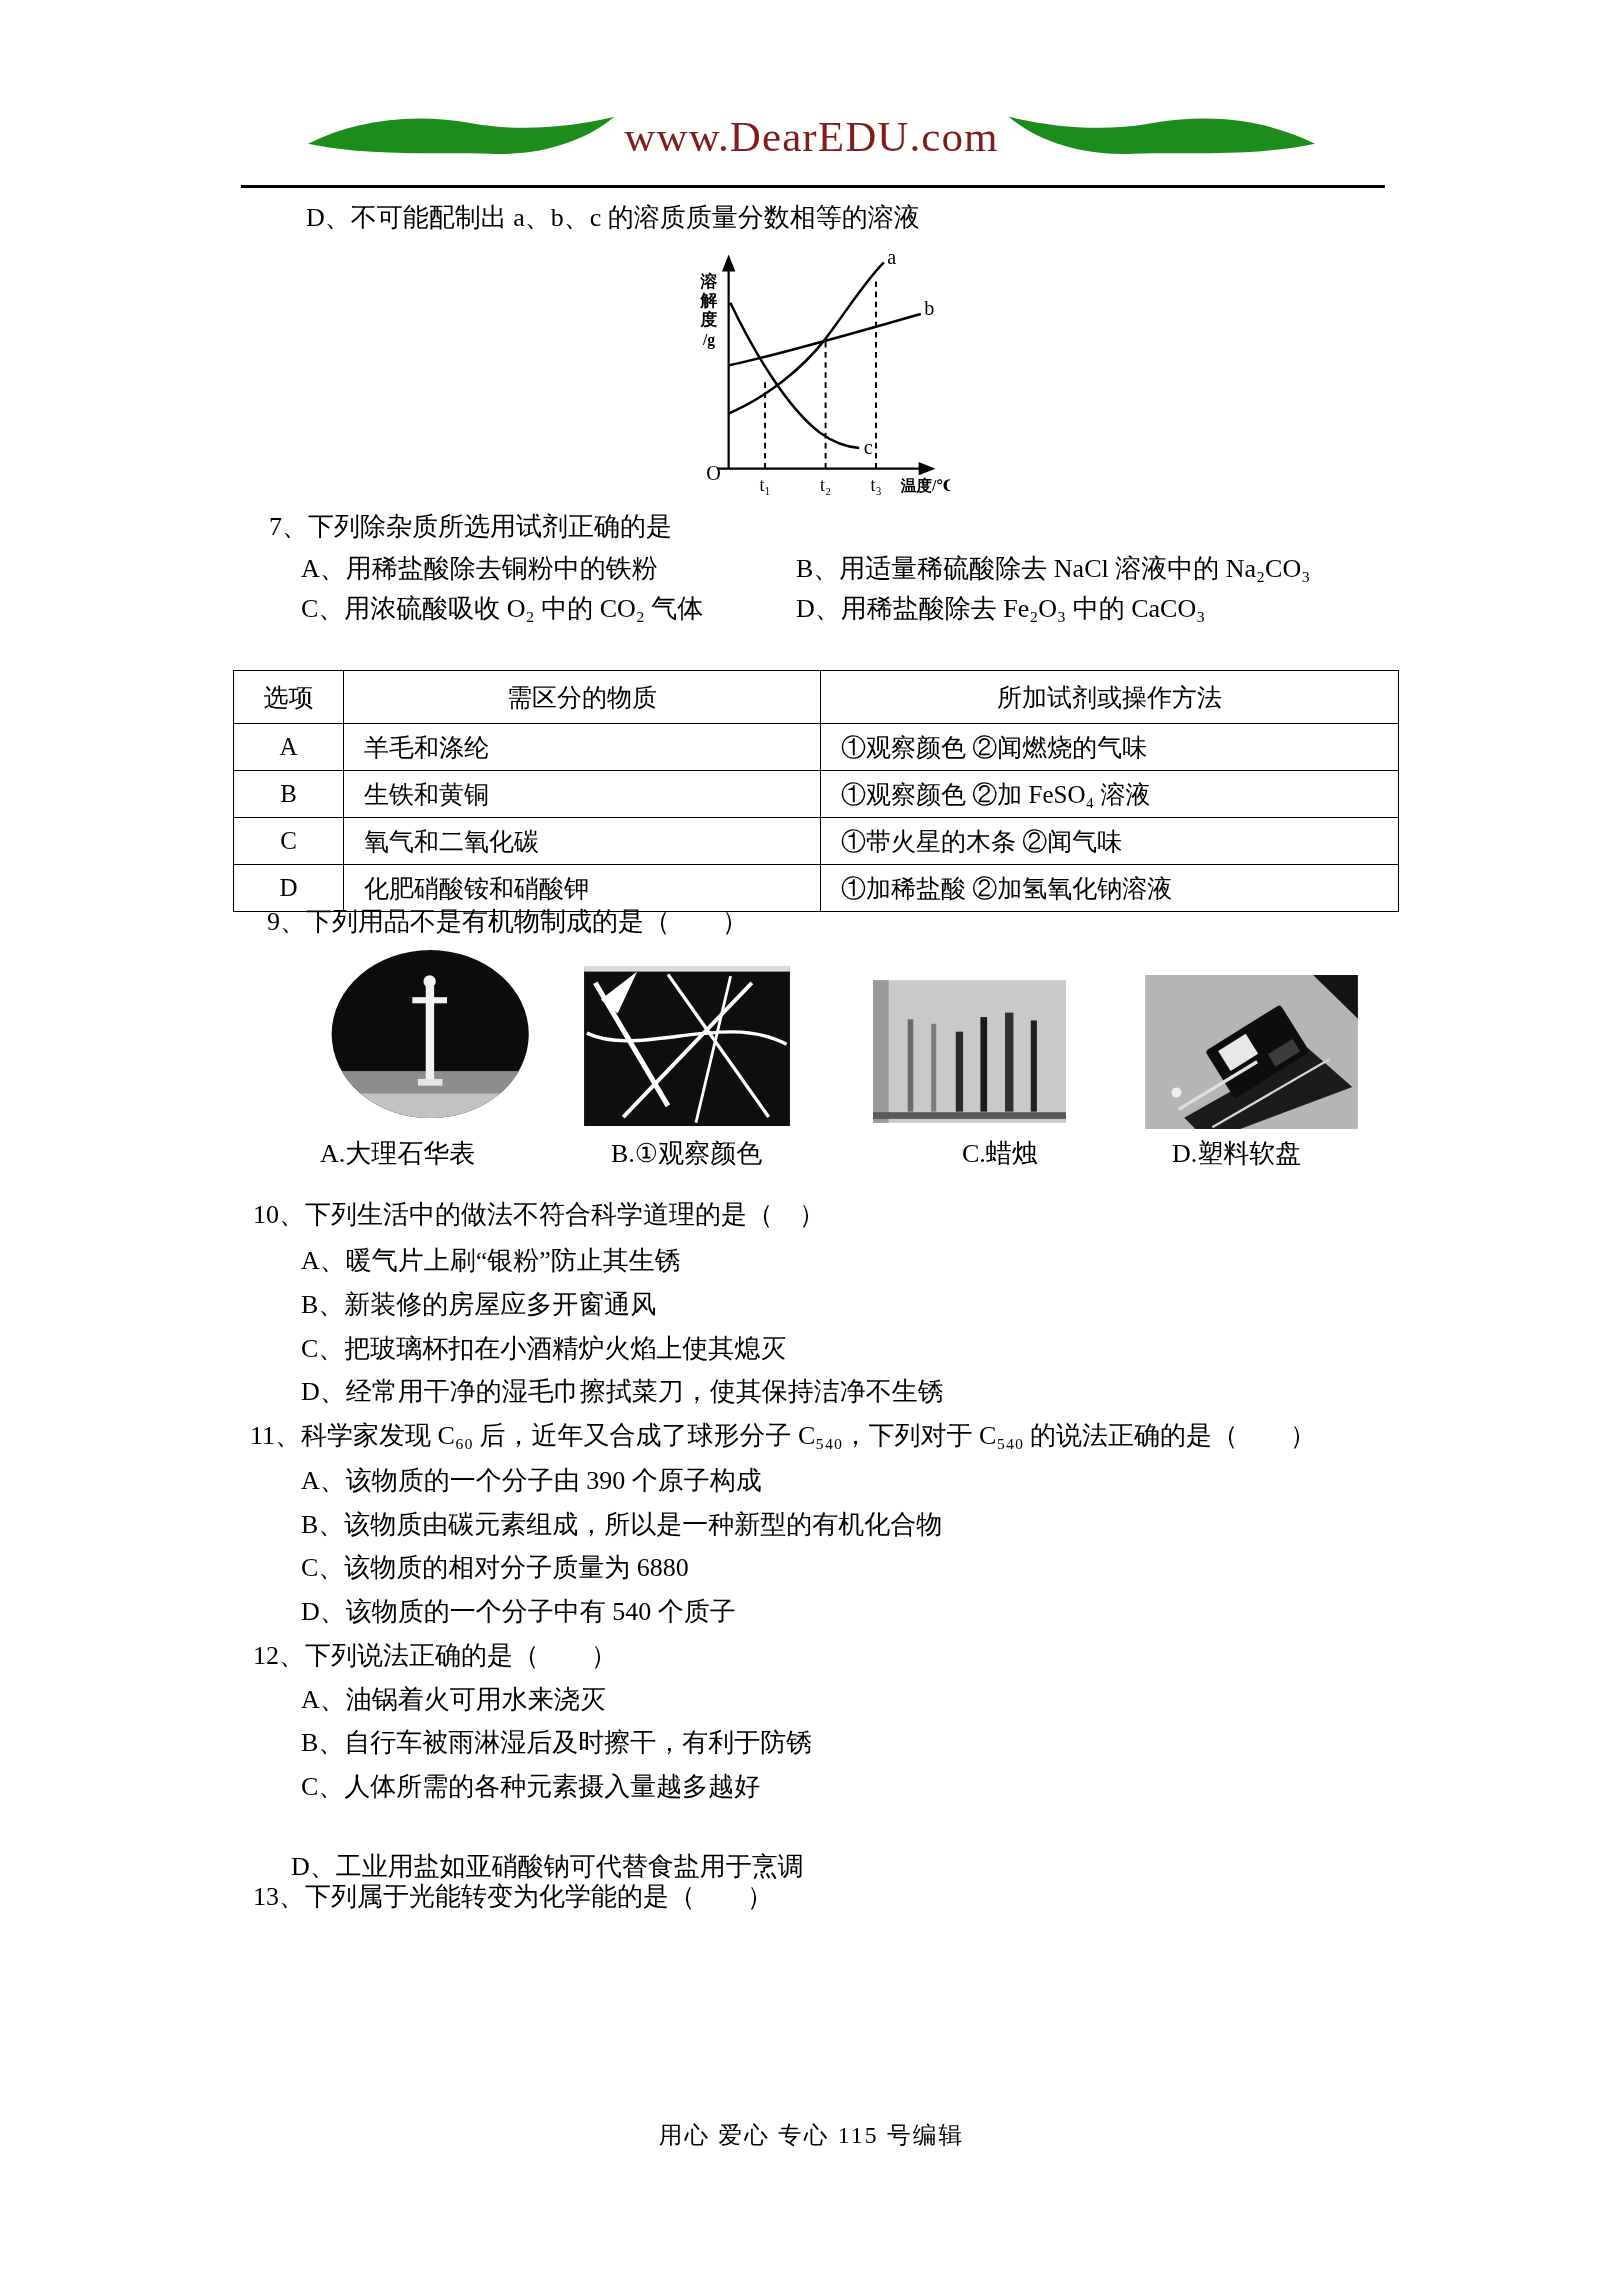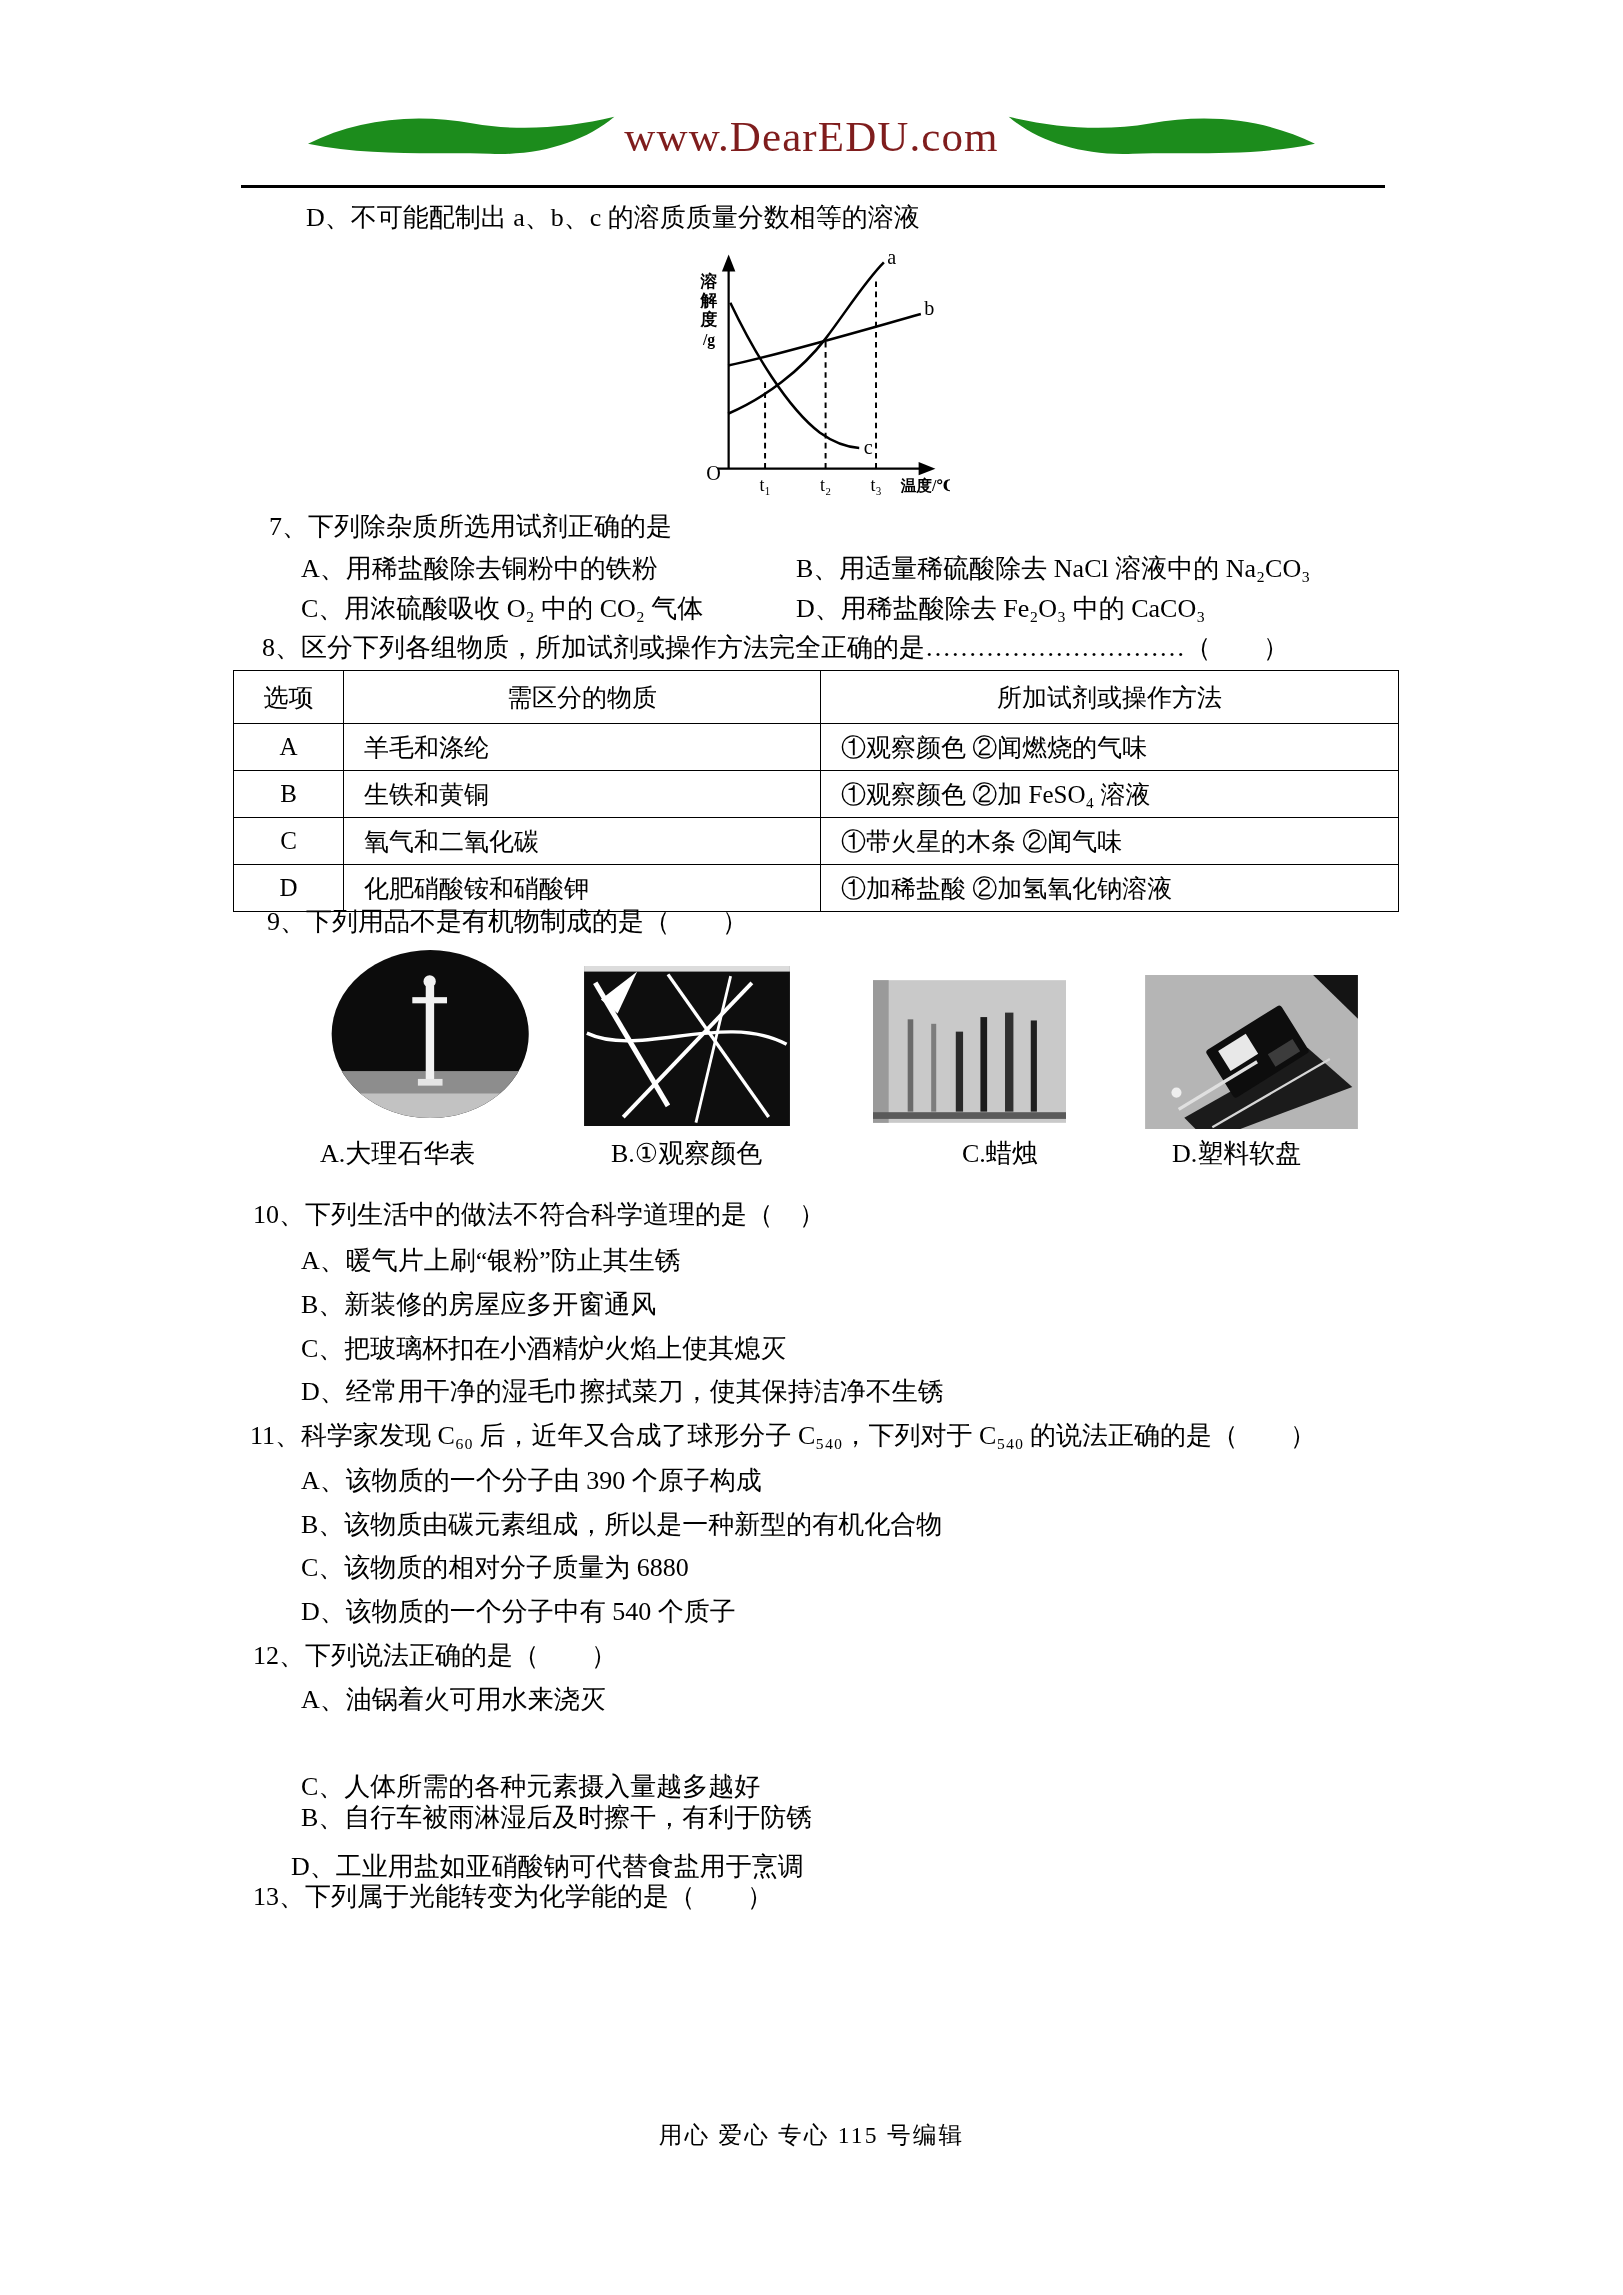--- a/index.html
+++ b/index.html
@@ -79,21 +79,20 @@
       <text x="392" y="448" font-size="28" font-weight="bold">温度/℃</text>
     </svg>
   </figure>
 
   <div class="abs txt" style="left:269px;top:511px;">7、下列除杂质所选用试剂正确的是</div>
   <div class="abs txt" style="left:301px;top:553px;">A、用稀盐酸除去铜粉中的铁粉</div>
   <div class="abs txt" style="left:796px;top:553px;">B、用适量稀硫酸除去 NaCl 溶液中的 Na₂CO₃</div>
   <div class="abs txt" style="left:301px;top:593px;">C、用浓硫酸吸收 O₂ 中的 CO₂ 气体</div>
   <div class="abs txt" style="left:796px;top:593px;">D、用稀盐酸除去 Fe₂O₃ 中的 CaCO₃</div>
 
-  <div class="abs txt" style="left:262px;top:632px;">8、区分下列各组物质，所加试剂或操作方法完全正确的是…………………………（　　）</div>
   <table class="t8">
     <colgroup>
         <col style="width:110px;">
         <col style="width:477px;">
         <col style="width:578px;">
       </colgroup>
     <tbody>
         <tr>
       <th>选项</th>
       <th>需区分的物质</th>
@@ -195,21 +194,21 @@
   <div class="abs txt" style="left:301px;top:1376px;">D、经常用干净的湿毛巾擦拭菜刀，使其保持洁净不生锈</div>
 
   <div class="abs txt" style="left:250px;top:1420px;">11、科学家发现 C₆₀ 后，近年又合成了球形分子 C₅₄₀，下列对于 C₅₄₀ 的说法正确的是（　　）</div>
   <div class="abs txt" style="left:301px;top:1465px;">A、该物质的一个分子由 390 个原子构成</div>
   <div class="abs txt" style="left:301px;top:1509px;">B、该物质由碳元素组成，所以是一种新型的有机化合物</div>
   <div class="abs txt" style="left:301px;top:1552px;">C、该物质的相对分子质量为 6880</div>
   <div class="abs txt" style="left:301px;top:1596px;">D、该物质的一个分子中有 540 个质子</div>
 
   <div class="abs txt" style="left:253px;top:1640px;">12、下列说法正确的是（　　）</div>
   <div class="abs txt" style="left:301px;top:1684px;">A、油锅着火可用水来浇灭</div>
-  <div class="abs txt" style="left:301px;top:1802px;">B、自行车被雨淋湿后及时擦干，有利于防锈</div>
+  <div class="abs txt" style="left:301px;top:1727px;">B、自行车被雨淋湿后及时擦干，有利于防锈</div>
   <div class="abs txt" style="left:301px;top:1771px;">C、人体所需的各种元素摄入量越多越好</div>
   <div class="abs txt" style="left:291px;top:1815px;margin-top:36px;">D、工业用盐如亚硝酸钠可代替食盐用于烹调</div>
 
   <div class="abs txt" style="left:253px;top:1857px;margin-top:24px;">13、下列属于光能转变为化学能的是（　　）</div>
 
   <div class="ftr">用心 爱心 专心  115 号编辑</div>
 
 </div>
 
 

